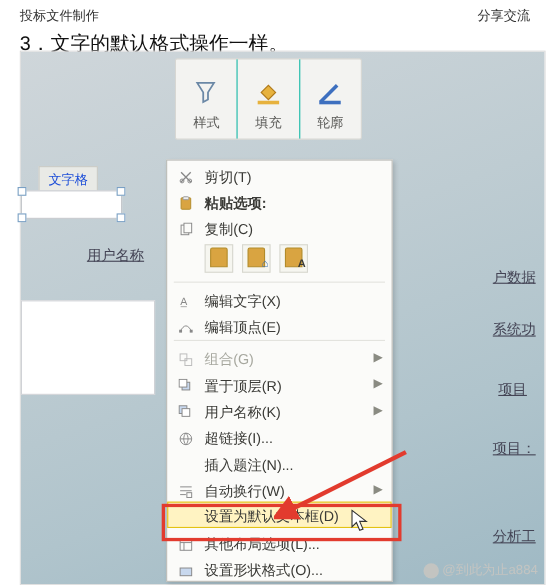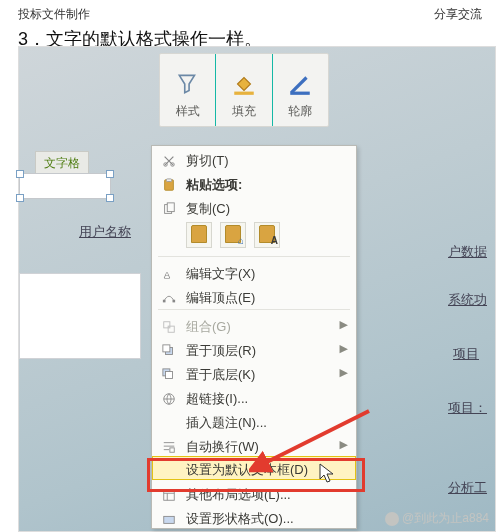--- a/index.html
+++ b/index.html
@@ -7,21 +7,21 @@
   .header{display:flex;justify-content:space-between;font-size:12px;color:#333;padding:6px 18px 2px 18px}
   .caption{font-size:18px;padding:2px 18px 6px 18px;color:#111}
   .screenshot{position:absolute;left:18px;right:4px;top:46px;bottom:0;
     background:linear-gradient(160deg,#cfd6da 0%,#beccd2 40%,#b0c4cc 70%,#9fb9c4 100%);
     border:1px solid #ddd}
   .ribbon{position:absolute;left:140px;top:6px;width:168px;height:72px;
     background:#f3f3f1;border:1px solid #d7d7d3;border-radius:2px;display:flex}
   .ribbon .cell{flex:1;display:flex;flex-direction:column;align-items:center;justify-content:flex-end;padding:4px 0 6px 0;font-size:12px;color:#5b5b58}
   .ribbon .cell + .cell{border-left:1px solid #14b8a6}
   .ribbon .ico{width:26px;height:26px;margin-bottom:6px}
-  .wlabel{position:absolute;left:16px;top:104px;background:#e9eae6;border:1px solid #c9cac5;padding:3px 8px;font-size:12px;color:#4d7c0f}
+  .wlabel{position:absolute;left:16px;top:104px;background:#e9eae6;border:1px solid #c9cac5;padding:3px 8px;font-size:12px;color:#1d4ed8}
   .wbox{position:absolute;left:0;top:126px;width:90px;height:24px;background:#fff;border:1px solid #c5c8cc}
   .wbox .h1{position:absolute;left:-4px;top:-4px;width:6px;height:6px;border:1px solid #7aa0c4;background:#fff}
   .wbox .h2{position:absolute;right:-4px;top:-4px;width:6px;height:6px;border:1px solid #7aa0c4;background:#fff}
   .wbox .h3{position:absolute;left:-4px;bottom:-4px;width:6px;height:6px;border:1px solid #7aa0c4;background:#fff}
   .wbox .h4{position:absolute;right:-4px;bottom:-4px;width:6px;height:6px;border:1px solid #7aa0c4;background:#fff}
   .wbox2{position:absolute;left:0;top:226px;width:120px;height:84px;background:#fff;border:1px solid #d0d2d6}
   .cellLabel{position:absolute;font-size:13px;color:#445; background:rgba(255,255,255,0);text-decoration:underline;}
   .menu{position:absolute;left:132px;top:98px;width:204px;background:#fbfbf9;border:1px solid #b9bab5;
     box-shadow:2px 2px 4px rgba(0,0,0,.15);font-size:13px;color:#3a3a36}
   .menu .row{display:flex;align-items:flex-end;height:24px;padding:0 8px;position:relative}
@@ -180,21 +180,21 @@
         <span>置于顶层(R)</span>
         <span class="arrow">▶</span>
       </div>
       <div class="row">
         <span class="ic">
             <svg width="14" height="14" viewBox="0 0 16 16">
               <rect x="1" y="1" width="8" height="8" fill="#c8d8ee" stroke="#888"></rect>
               <rect x="4" y="4" width="8" height="8" fill="#fff" stroke="#888"></rect>
             </svg>
           </span>
-        <span>置于底层(K)</span>
+        <span>用户名称(K)</span>
         <span class="arrow">▶</span>
       </div>
       <div class="row">
         <span class="ic">
             <svg width="14" height="14" viewBox="0 0 16 16">
               <circle cx="8" cy="8" r="6" fill="none" stroke="#888"></circle>
               <path d="M2 8h12M8 2c3 3 3 9 0 12M8 2c-3 3-3 9 0 12" fill="none" stroke="#888"></path>
             </svg>
           </span>
         <span>超链接(I)...</span>

